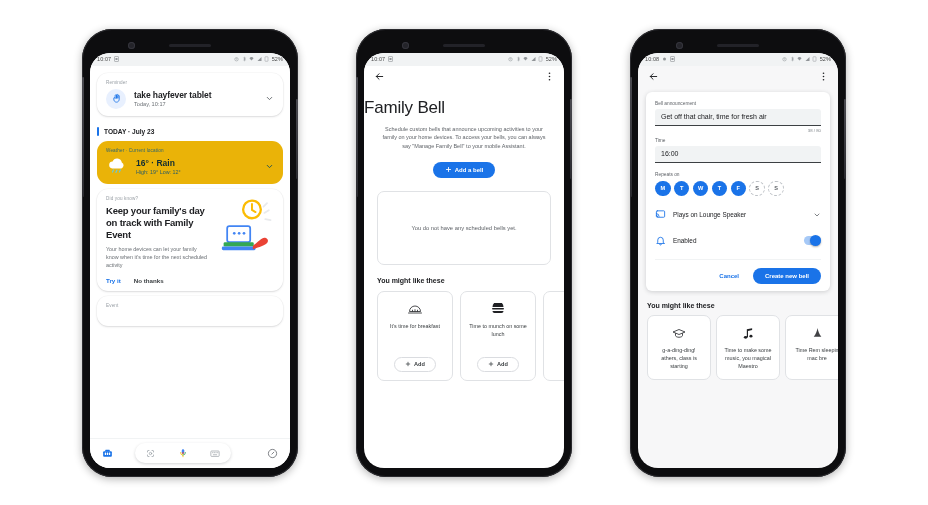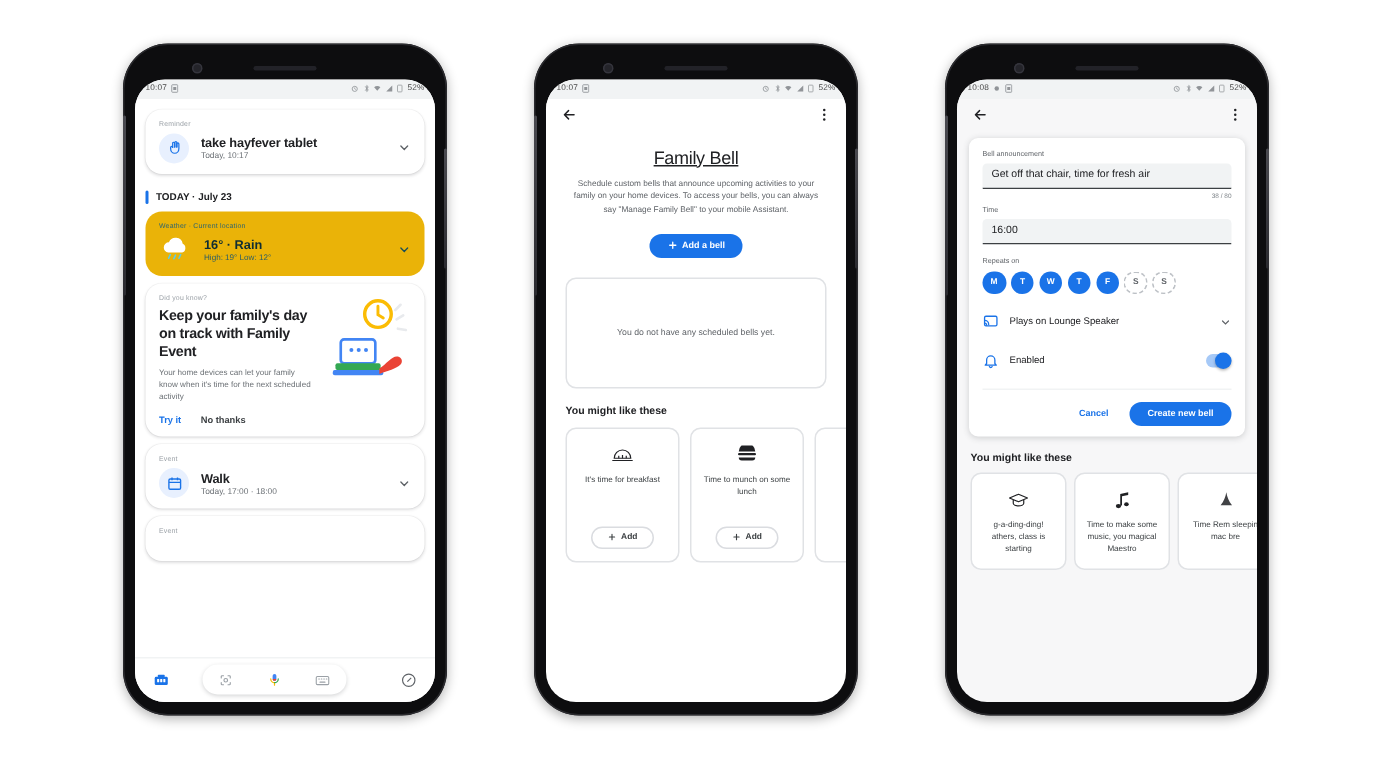--- a/index.html
+++ b/index.html
@@ -85,21 +85,21 @@
   .link-grey { font-size: 6.2px; color: #3c4043; font-weight: 600; cursor: pointer; }
   .promo-art { position: absolute; right: 8px; top: 8px; width: 62px; height: 62px; }
 
   .navbar { height: 30px; background: #fff; display: flex; align-items: center;
             padding: 0 10px; gap: 6px; flex: 0 0 auto; border-top: .5px solid #f1f3f4; }
   .pill { flex: 1; max-width: 96px; height: 20px; border-radius: 12px; background: #fff;
           box-shadow: 0 1px 3px rgba(60,64,67,.22); display: flex; align-items: center;
           justify-content: space-around; margin: 0 auto; }
 
   
-  .p2-title { font-size: 12px; font-weight: 400; color: #202124; text-align: center; margin-top: 10px; letter-spacing:-.2px;text-decoration:underline;}
+  .p2-title { font-size: 17px; font-weight: 400; color: #202124; margin-top: 10px; letter-spacing:-.2px;}
   .p2-desc { font-size: 5.5px; color: #5f6368; text-align: center; line-height: 1.6; padding: 0 17px; margin-top: 7px; }
   .btn-blue { background: #1a73e8; color: #fff; border-radius: 12px; height: 16px; padding: 0 12px;
               display: inline-flex; align-items: center; justify-content: center; gap: 3px;
               font-size: 6px; font-weight: 600; cursor: pointer; border: none; }
   .center { display: flex; justify-content: center; }
   .empty-box { margin: 13px 13px 0 13px; height: 74px; border: .7px solid #e0e2e5; border-radius: 7px;
                display: flex; align-items: center; justify-content: center; }
   .empty-txt { font-size: 5.8px; color: #5f6368; }
   .sect-title { font-size: 7px; font-weight: 700; color: #202124; padding: 12px 13px 7px 13px; }
   .sugg-row { display: flex; gap: 7px; padding: 0 0 0 13px; }
@@ -246,40 +246,20 @@
                 <circle cx="29.5" cy="41" r="1.5" fill="#4285f4"></circle>
                 <circle cx="35" cy="41" r="1.5" fill="#4285f4"></circle>
               <rect x="12" y="51" width="34" height="5" rx="1.5" fill="#34a853"></rect>
               <rect x="10" y="56" width="38" height="4" rx="1.5" fill="#4285f4"></rect>
               <path d="M45 55c6-4 10-10 14-9 3 .6 4 4 2 6-3 3-10 5-16 7z" fill="#ea4335"></path>
               <path d="M46 62c7-1 14-3 16-6" stroke="#fff" stroke-width="1.6" fill="none"></path>
             </svg>
           </div>
         </div>
 
-        <div class="card">
-          <div class="card-kicker">Event</div>
-          <div class="row">
-            <div class="circ">
-              <svg width="11" height="11" viewBox="0 0 24 24" fill="none" stroke="#1a73e8" stroke-width="2">
-                <rect x="3.5" y="5" width="17" height="15" rx="2"></rect>
-                  <path d="M8 3v4M16 3v4M3.5 10h17"></path>
-              </svg>
-            </div>
-            <div class="row-main">
-              <div class="row-title">Walk</div>
-              <div class="row-sub">Today, 17:00 · 18:00</div>
-            </div>
-            <div class="chev">
-              <svg width="9" height="9" viewBox="0 0 24 24" fill="none" stroke="#5f6368" stroke-width="2.4" stroke-linecap="round">
-                  <path d="M6 9l6 6 6-6"></path>
-                </svg>
-            </div>
-          </div>
-        </div>
 
         <div class="card" style="padding-bottom:14px;">
           <div class="card-kicker">Event</div>
         </div>
       </div>
 
       <div class="navbar">
         <div class="icon-btn">
           <svg width="11" height="11" viewBox="0 0 24 24">
             <rect x="2.5" y="7" width="19" height="12" rx="2" fill="#1a73e8"></rect>

